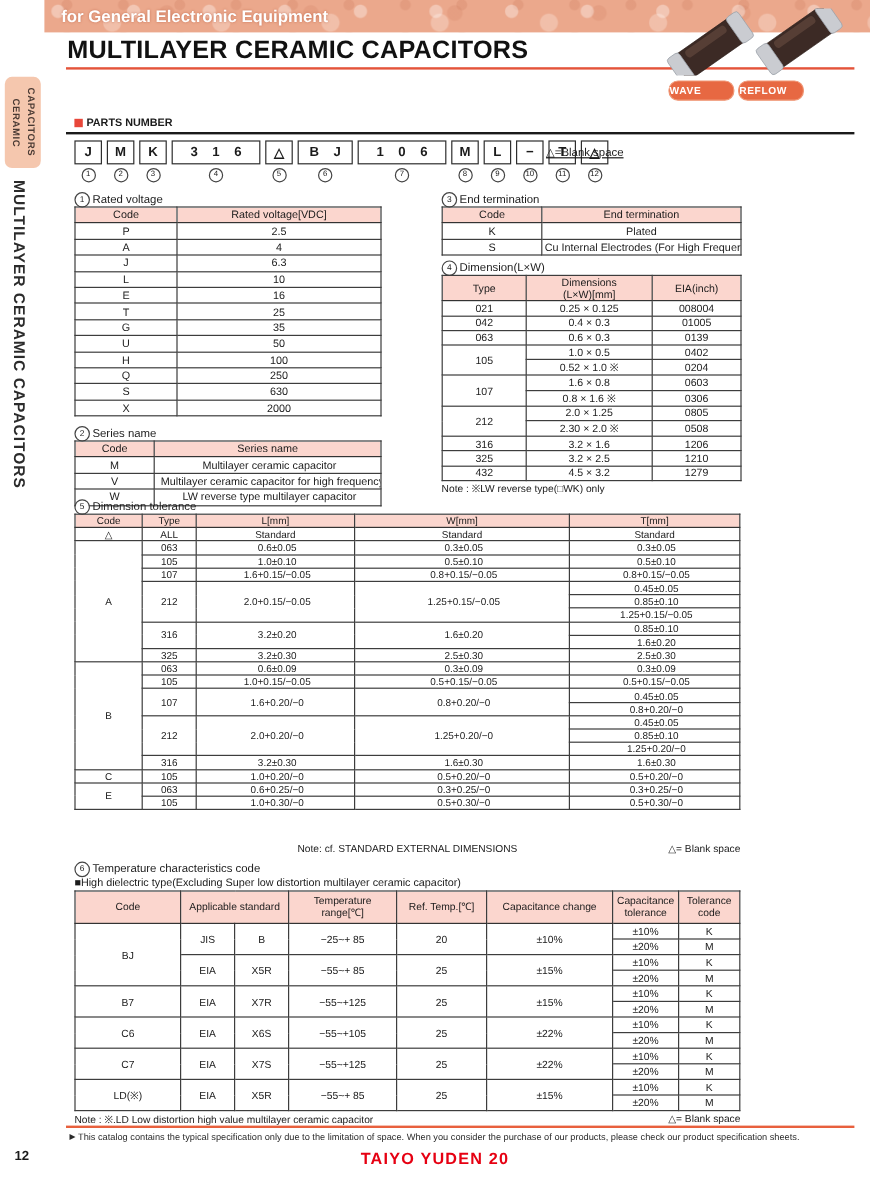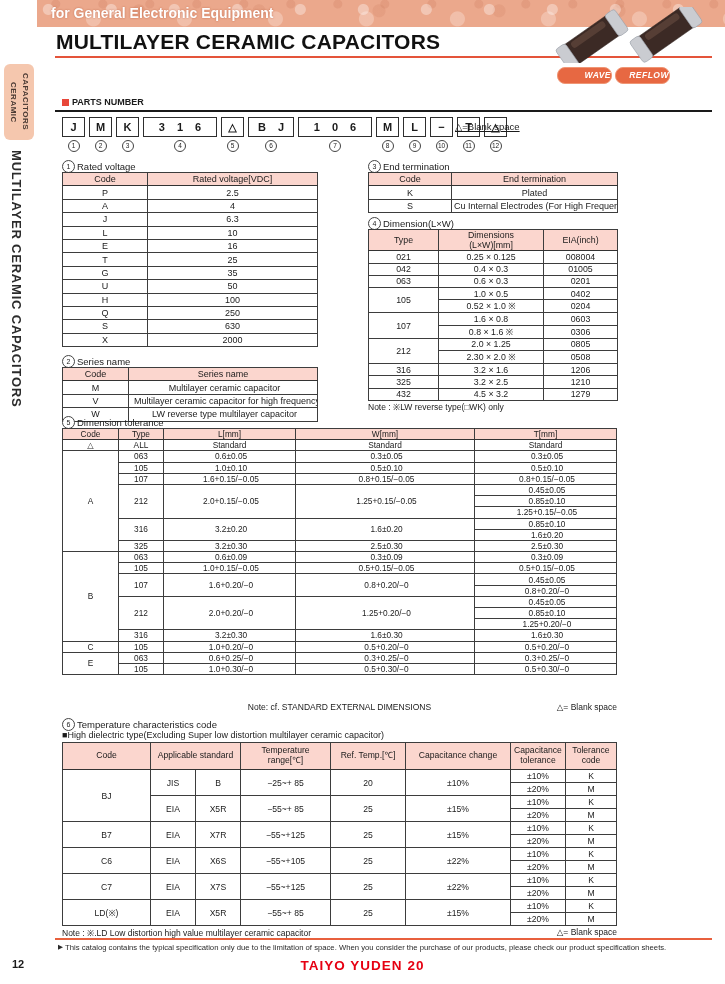--- a/index.html
+++ b/index.html
@@ -23,21 +23,21 @@
   
   .side-tab{left:4px;top:64px;width:30px;height:76px;background:#f5c7ae;border-radius:6px;
     display:flex;align-items:center;justify-content:center;}
   .side-tab span{writing-mode:vertical-lr;text-orientation:mixed;font-size:8px;font-weight:bold;
     color:#4a3a33;letter-spacing:0.5px;line-height:1.5;height:64px;text-align:center;white-space:pre-line;}
   .side-vert{left:9px;top:150px;writing-mode:vertical-rl;text-orientation:mixed;
     font-size:13px;font-weight:bold;color:#2b2b2b;letter-spacing:0.8px;height:310px;}
 
   
   .badge{height:15px;width:53px;background:#e76842;border:1px solid #ef9675;border-radius:8px;
-    color:#fff;font-size:8.5px;font-weight:bold;text-align:right;line-height:14px;letter-spacing:0.5px;font-style:italic;}
+    color:#fff;font-size:8.5px;font-weight:bold;text-align:left;line-height:14px;letter-spacing:0.5px;}
 
   
   .pn-label{left:62px;top:97px;font-size:9px;font-weight:bold;display:flex;align-items:center;gap:3px;}
   .red-sq{display:inline-block;width:7px;height:7px;background:#e8473a;}
   .pn-rule{left:55px;top:110px;width:657px;height:2px;background:#1a1a1a;}
   .pn-row{left:62px;top:117px;display:flex;gap:4px;}
   .pn-item{display:flex;flex-direction:column;align-items:center;gap:3px;}
   .pn-box{height:18px;border:1.4px solid #2e2e2e;background:#fff;font-size:11px;font-weight:bold;
     display:flex;align-items:center;justify-content:center;word-spacing:9px;}
   .w1{width:21px;} .w3{width:72px;} .w2{width:44px;}
@@ -306,21 +306,21 @@
         <td>008004</td>
       </tr>
   <tr>
         <td>042</td>
         <td>0.4 × 0.3</td>
         <td>01005</td>
       </tr>
   <tr>
         <td>063</td>
         <td>0.6 × 0.3</td>
-        <td>0201</td>
+        <td>0139</td>
       </tr>
   <tr>
         <td rowspan="2">105</td>
         <td>1.0 × 0.5</td>
         <td>0402</td>
       </tr>
   <tr>
         <td>0.52 × 1.0 ※</td>
         <td>0204</td>
       </tr>

